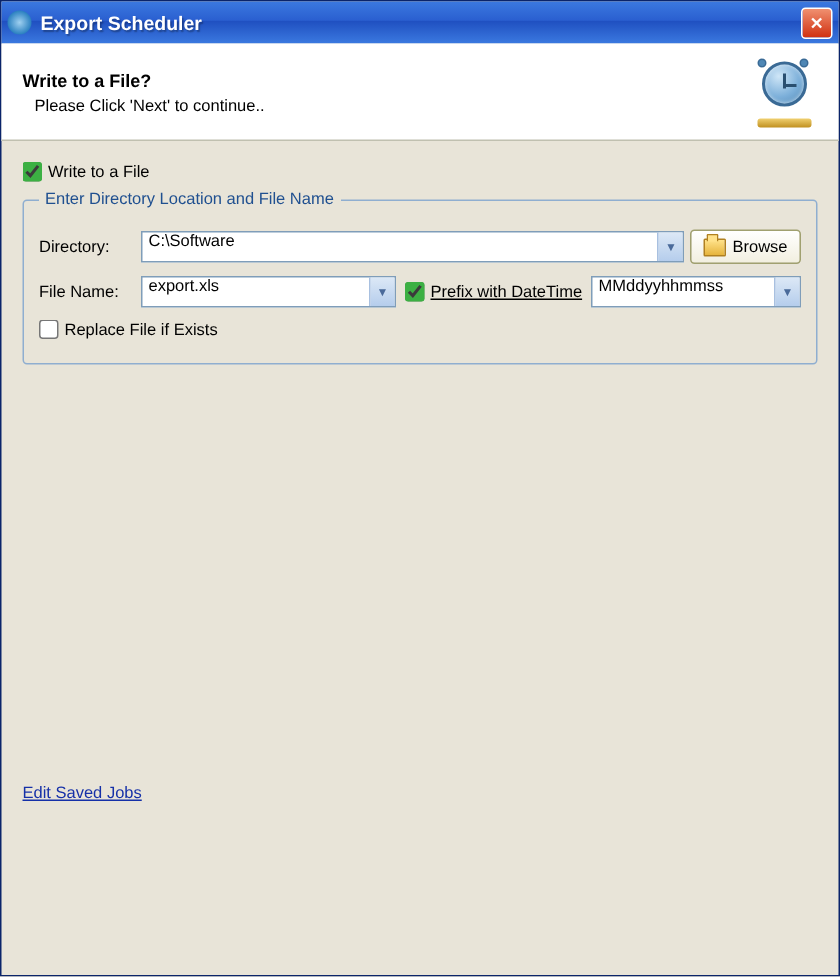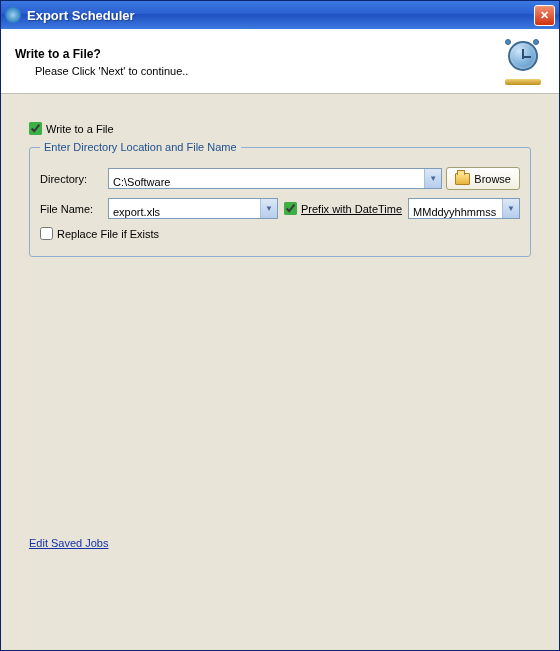--- a/index.html
+++ b/index.html
@@ -64,21 +64,21 @@
   gap: 28px;
 }
 .header-text { flex: 1; }
 .header-title {
   font-weight: bold;
   font-size: 12px;
   color: #000;
 }
 .header-sub {
   margin-top: 4px;
-  margin-left: 20px;
+  margin-left: 8px;
   font-size: 11px;
   color: #000;
 }
 .header-icon {
   width: 44px; height: 46px;
   position: relative;
   flex-shrink: 0;
 }
 .clock-body {
   width: 30px; height: 30px;
@@ -104,21 +104,21 @@
 }
 .clock-base {
   position:absolute;
   bottom:0; left:4px;
   width:36px; height:6px;
   background: linear-gradient(to bottom, #f0d070, #c09020);
   border-radius: 2px;
 }
 .content {
   flex: 1;
-  padding: 28px;
+  padding: 14px;
   overflow: auto;
 }
 .cb-row {
   display: flex;
   align-items: center;
   margin-bottom: 6px;
 }
 input[type="checkbox"] {
   width: 13px; height: 13px;
   margin: 0 4px 0 0;
@@ -142,21 +142,21 @@
   margin-bottom: 8px;
 }
 .form-label {
   width: 64px;
 }
 .combo {
   height: 21px;
   border: 1px solid #7f9db9;
   background: #fff;
   display: flex;
-  align-items: flex-end;
+  align-items: flex-start;
   font-size: 11px;
 }
 .combo-text {
   flex: 1;
   padding: 0 4px;
   white-space: nowrap;
   overflow: hidden;
 }
 .combo-arrow {
   width: 17px; height: 100%;

